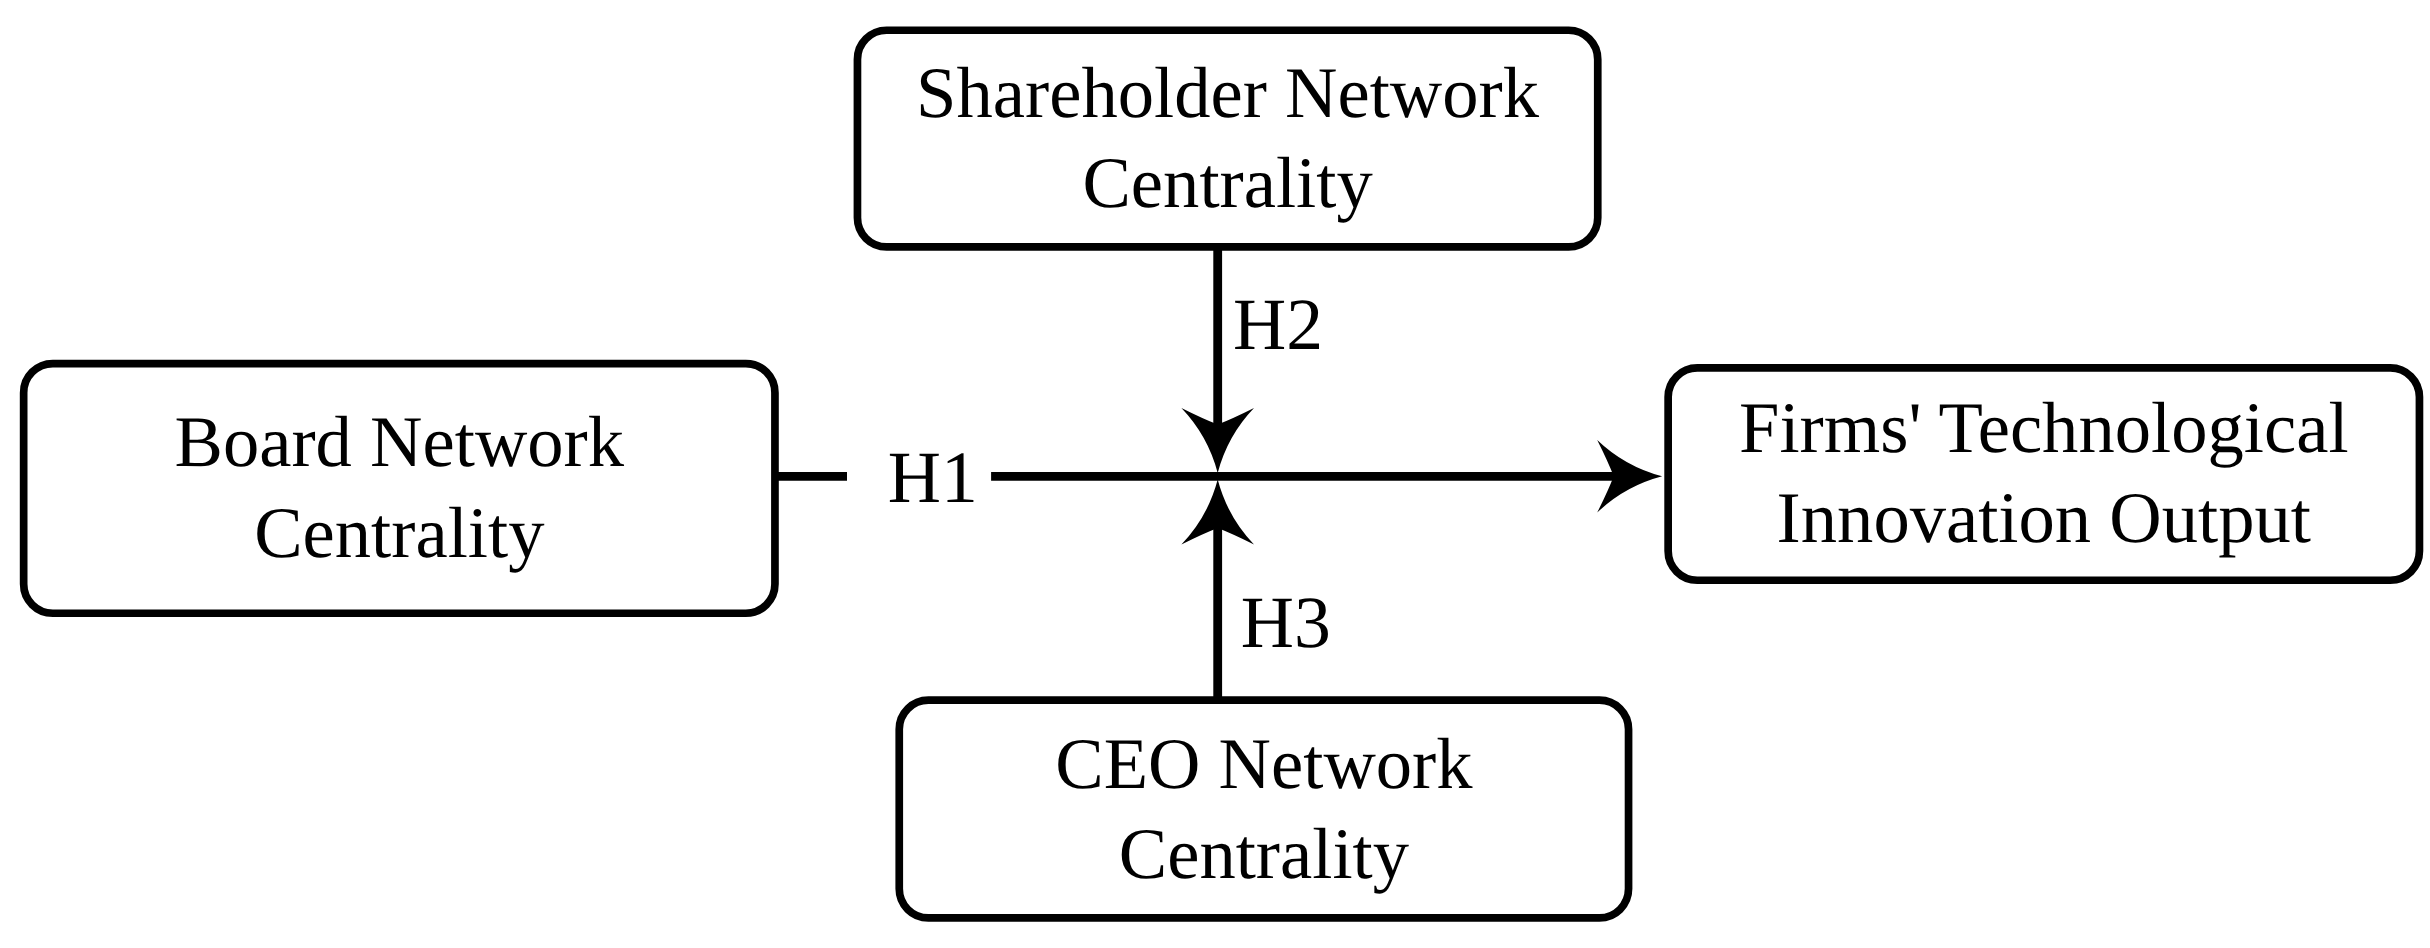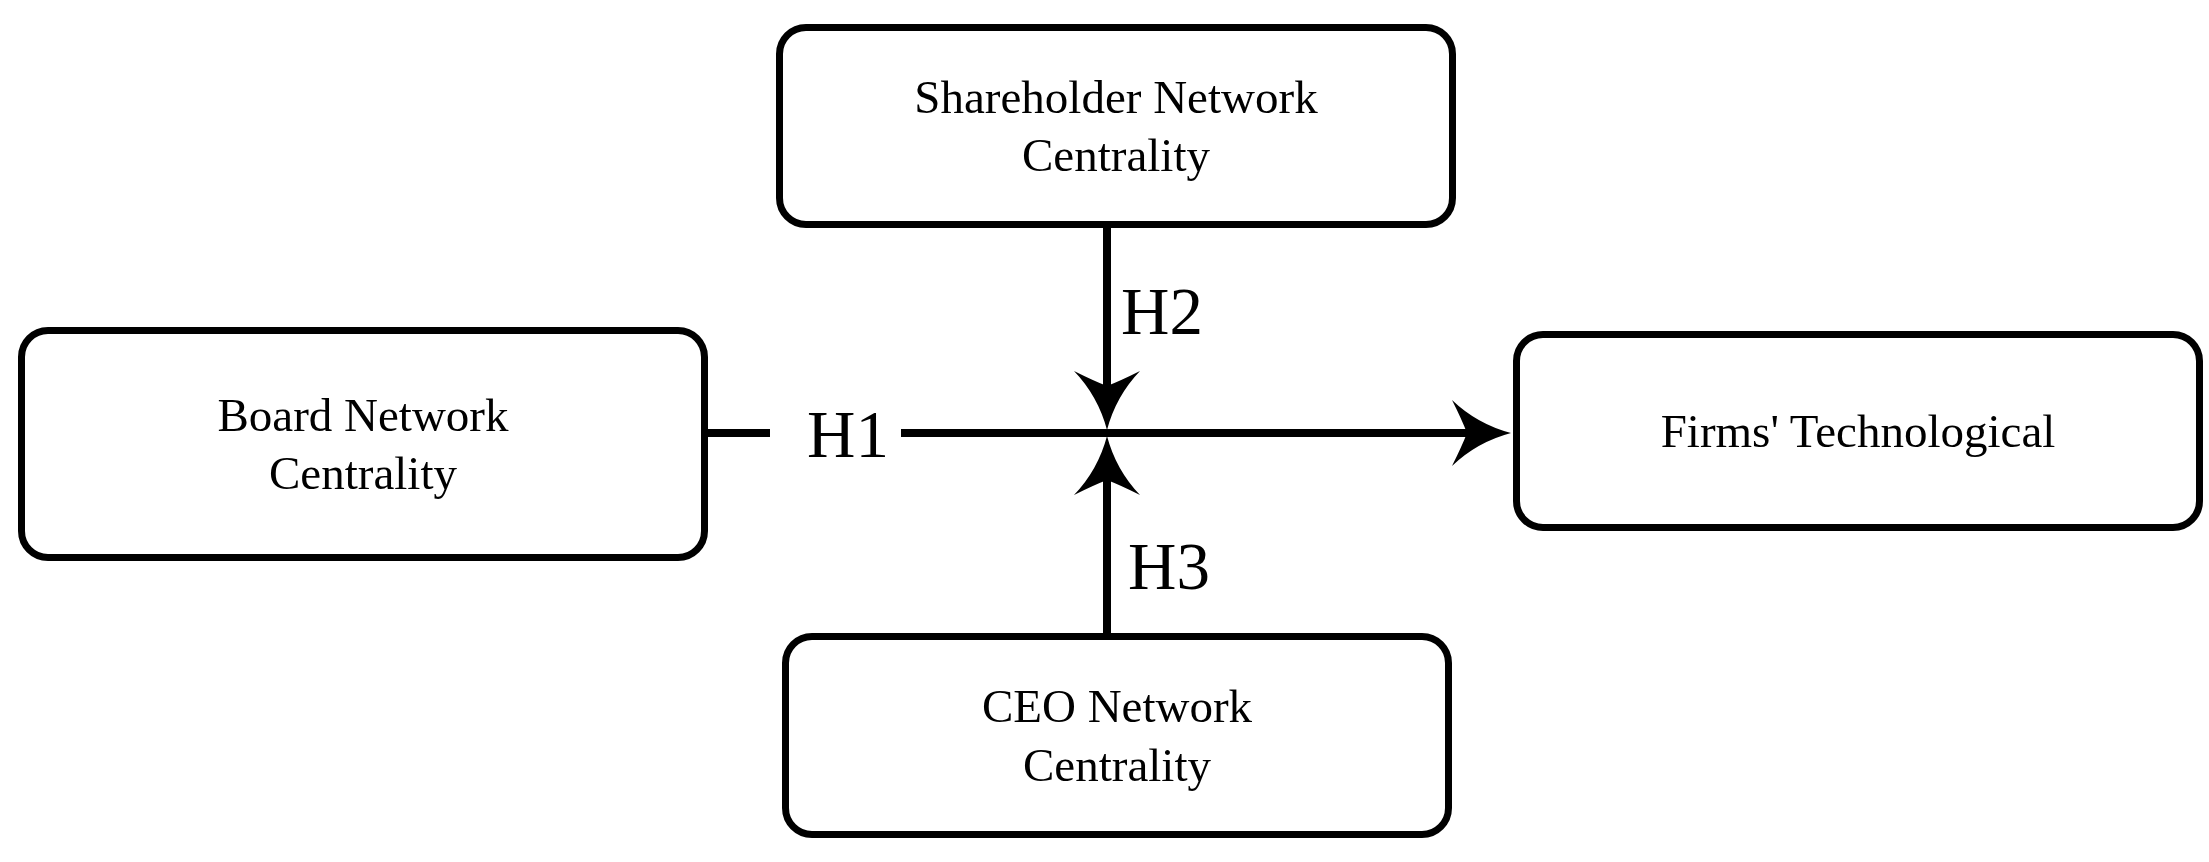--- a/index.html
+++ b/index.html
@@ -39,21 +39,21 @@
   .node {
     position: absolute;
     background: var(--box-fill);
     border: 7px solid var(--line-color);
     border-radius: 30px;
     display: flex;
     flex-direction: column;
     align-items: center;
     justify-content: center;
     text-align: center;
-    font-size: 47px;
+    font-size: 66px;
     line-height: 1.24;
     color: var(--line-color);
   }
   .node span { display: block; white-space: nowrap; }
   .edge-label {
     position: absolute;
     font-size: 67px;
     line-height: 1;
     color: var(--line-color);
     white-space: nowrap;
@@ -88,28 +88,29 @@
   <div class="node" style="left:776px; top:24px; width:680px; height:204px;">
     <span>Shareholder Network</span>
     <span>Centrality</span>
   </div>
 
   <div class="node" style="left:18px; top:327px; width:690px; height:234px;">
     <span>Board Network</span>
     <span>Centrality</span>
   </div>
 
-  <div class="node" style="left:782px; top:633px; width:670px; height:205px;">
+  <div class="node" style="left:814px; top:633px; width:670px; height:205px;">
     <span>CEO Network</span>
     <span>Centrality</span>
   </div>
 
   <div class="node" style="left:1513px; top:331px; width:690px; height:200px;">
     <span>Firms' Technological</span>
+    <span>Innovation Output</span>
   </div>
 
   <div class="edge-label centered" style="left:778px; top:391px; width:140px; height:86px;">H1</div>
 
-  <div class="edge-label" style="left:1121px; top:262px;margin-top:16px;">H2</div>
+  <div class="edge-label" style="left:1121px; top:262px;">H2</div>
 
   <div class="edge-label" style="left:1128px; top:533px;">H3</div>
 
 </div>
 
 </body></html>

